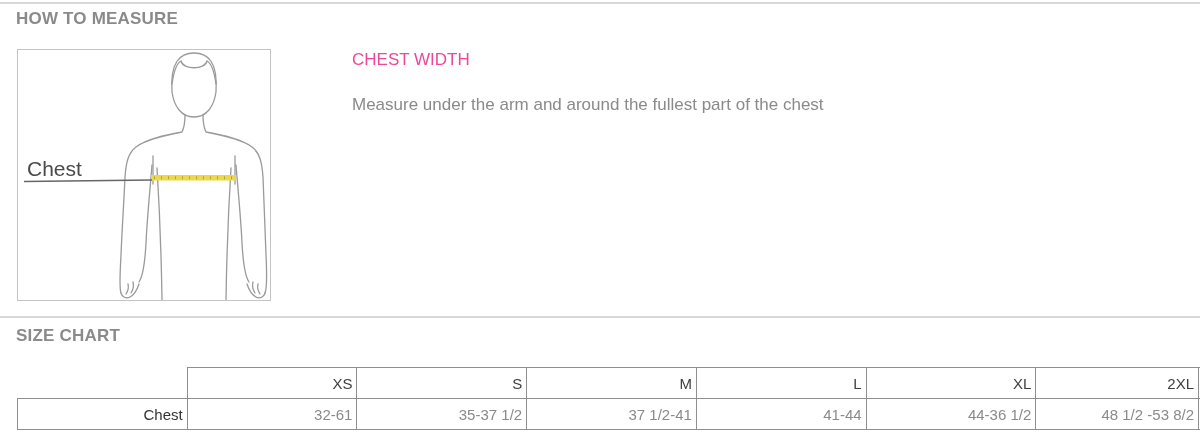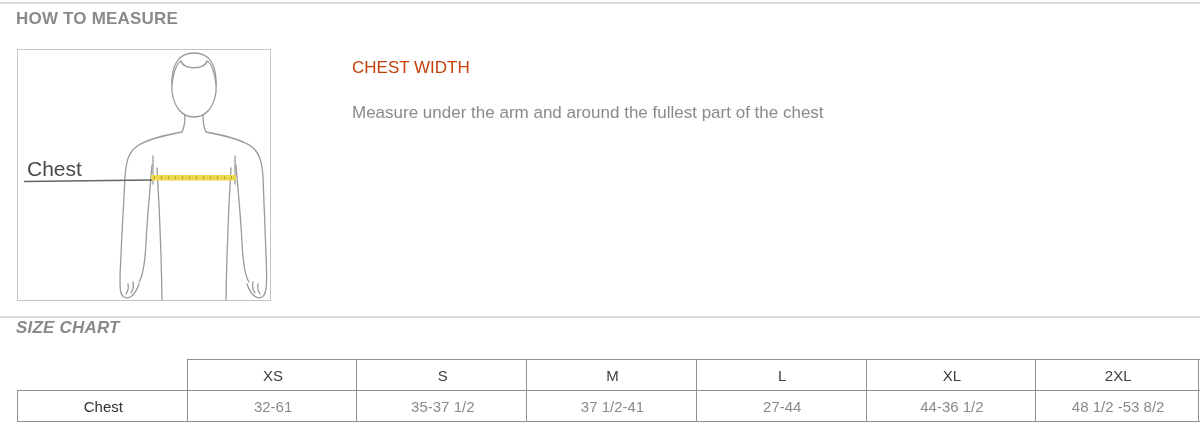--- a/index.html
+++ b/index.html
@@ -7,34 +7,34 @@
     position:relative;width:1200px;height:432px;background:#fff;overflow:hidden;
     font-family:"Liberation Sans","DejaVu Sans",sans-serif;
   }
   .rule{height:2px;background:#d9d9d9;width:1200px;}
   .rule-top{margin-top:2px;}
   .rule-mid{margin-top:15px;}
   .section-title{
     margin:5px 0 0 16px;font-size:17px;line-height:20px;font-weight:bold;
     color:#8a8a8a;letter-spacing:.2px;
   }
-  .section-title.second{margin-top:0;font-style:italic;}
+  .section-title.second{margin-top:8px;}
   .measure-row{display:flex;margin-top:20px;align-items:flex-start;}
   .diagram{
     margin-left:17px;width:252px;height:250px;border:1px solid #c4c4c4;
     box-sizing:content-box;background:#fff;flex:0 0 auto;
   }
   .instructions{margin-left:81px;}
-  .inst-heading{font-size:17px;line-height:20px;color:#c2410c;margin-top:9px;}
+  .inst-heading{font-size:17px;line-height:20px;color:#ec4899;margin-top:1px;}
   .inst-body{margin-top:18px;font-size:17px;line-height:33px;color:#8a8a8a;}
   .table-wrap{margin-left:17px;margin-top:21px;width:1183px;overflow:hidden;}
   table.size-table{border-collapse:collapse;table-layout:fixed;width:1403px;}
   .size-table th,.size-table td{
     border:1px solid #8f8f8f;height:30px;padding:0 4px 0 6px;
-    font-size:15px;font-weight:normal;text-align:center;vertical-align:middle;
+    font-size:15px;font-weight:normal;text-align:right;vertical-align:middle;
     white-space:nowrap;overflow:hidden;
   }
   .size-table th{color:#3e3e3e;}
   .size-table th.blank{border:none;background:transparent;}
   .size-table td{color:#8a8a8a;}
   .size-table td.rowlabel{color:#333333;}
   svg text.chest-label{font-family:"Liberation Sans","DejaVu Sans",sans-serif;}
 </style>
 </head>
 <body>
@@ -123,21 +123,21 @@
         <th>L</th>
         <th>XL</th>
         <th>2XL</th>
         <th></th>
       </tr>
       <tr>
         <td class="rowlabel">Chest</td>
         <td>32-61</td>
         <td>35-37 1/2</td>
         <td>37 1/2-41</td>
-        <td>27-44</td>
+        <td>41-44</td>
         <td>44-36 1/2</td>
         <td>48 1/2 -53 8/2</td>
         <td></td>
       </tr>
     </tbody>
       </table>
   </div>
 
 </div>
 

